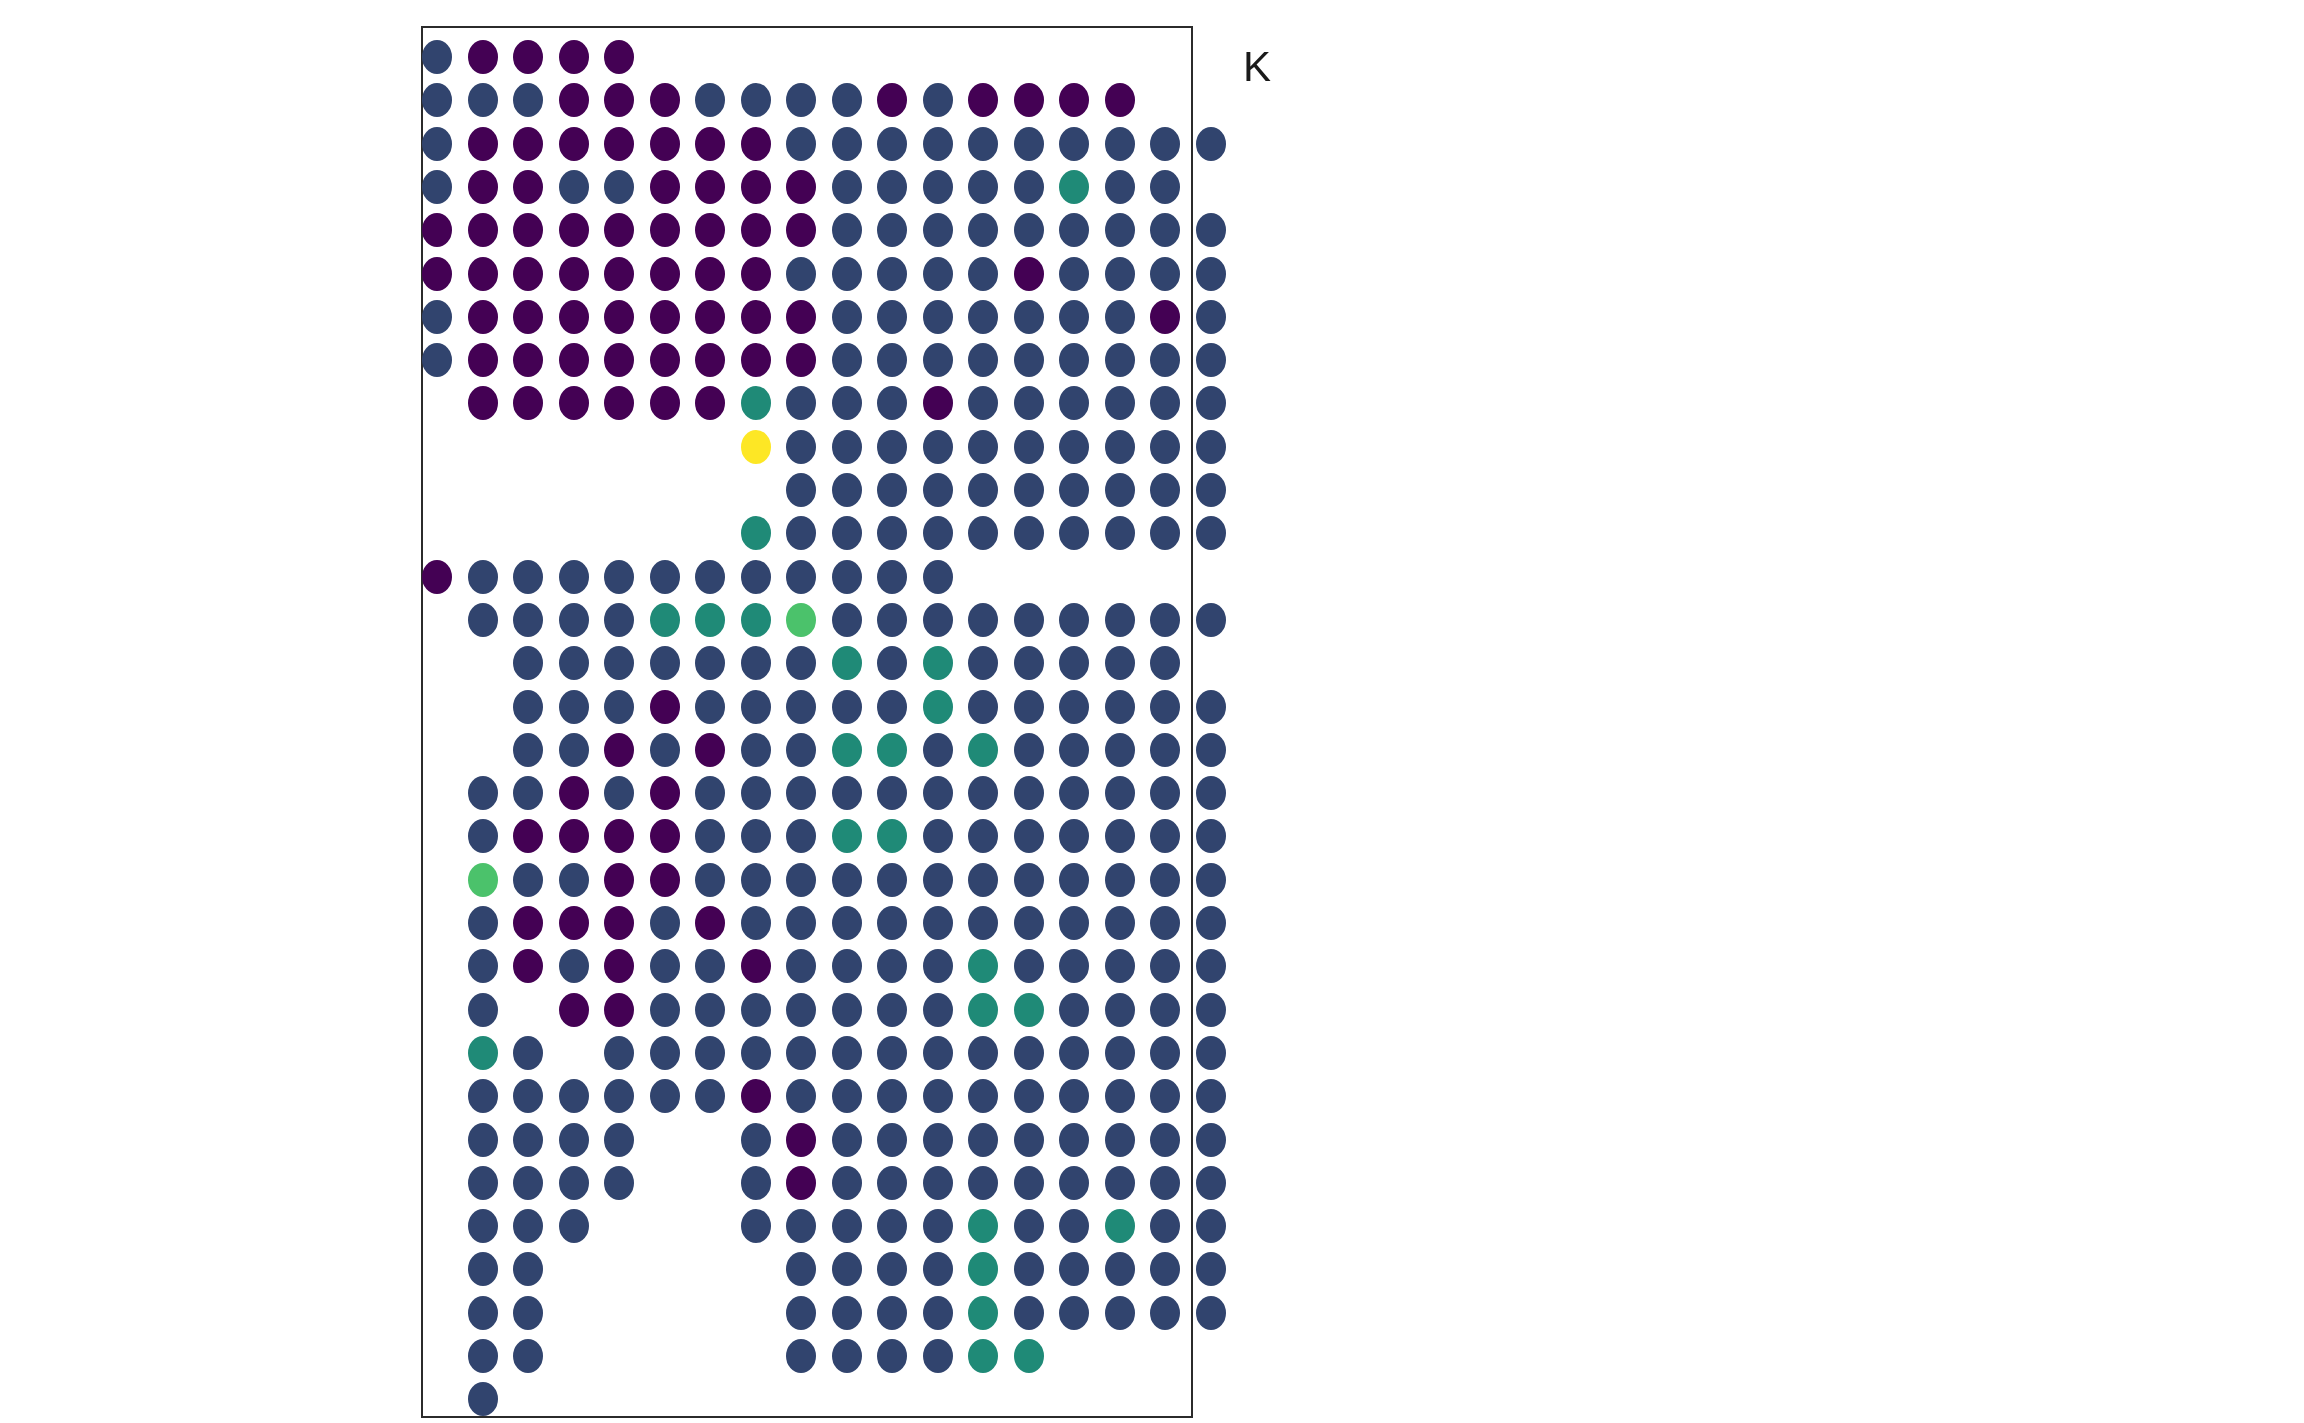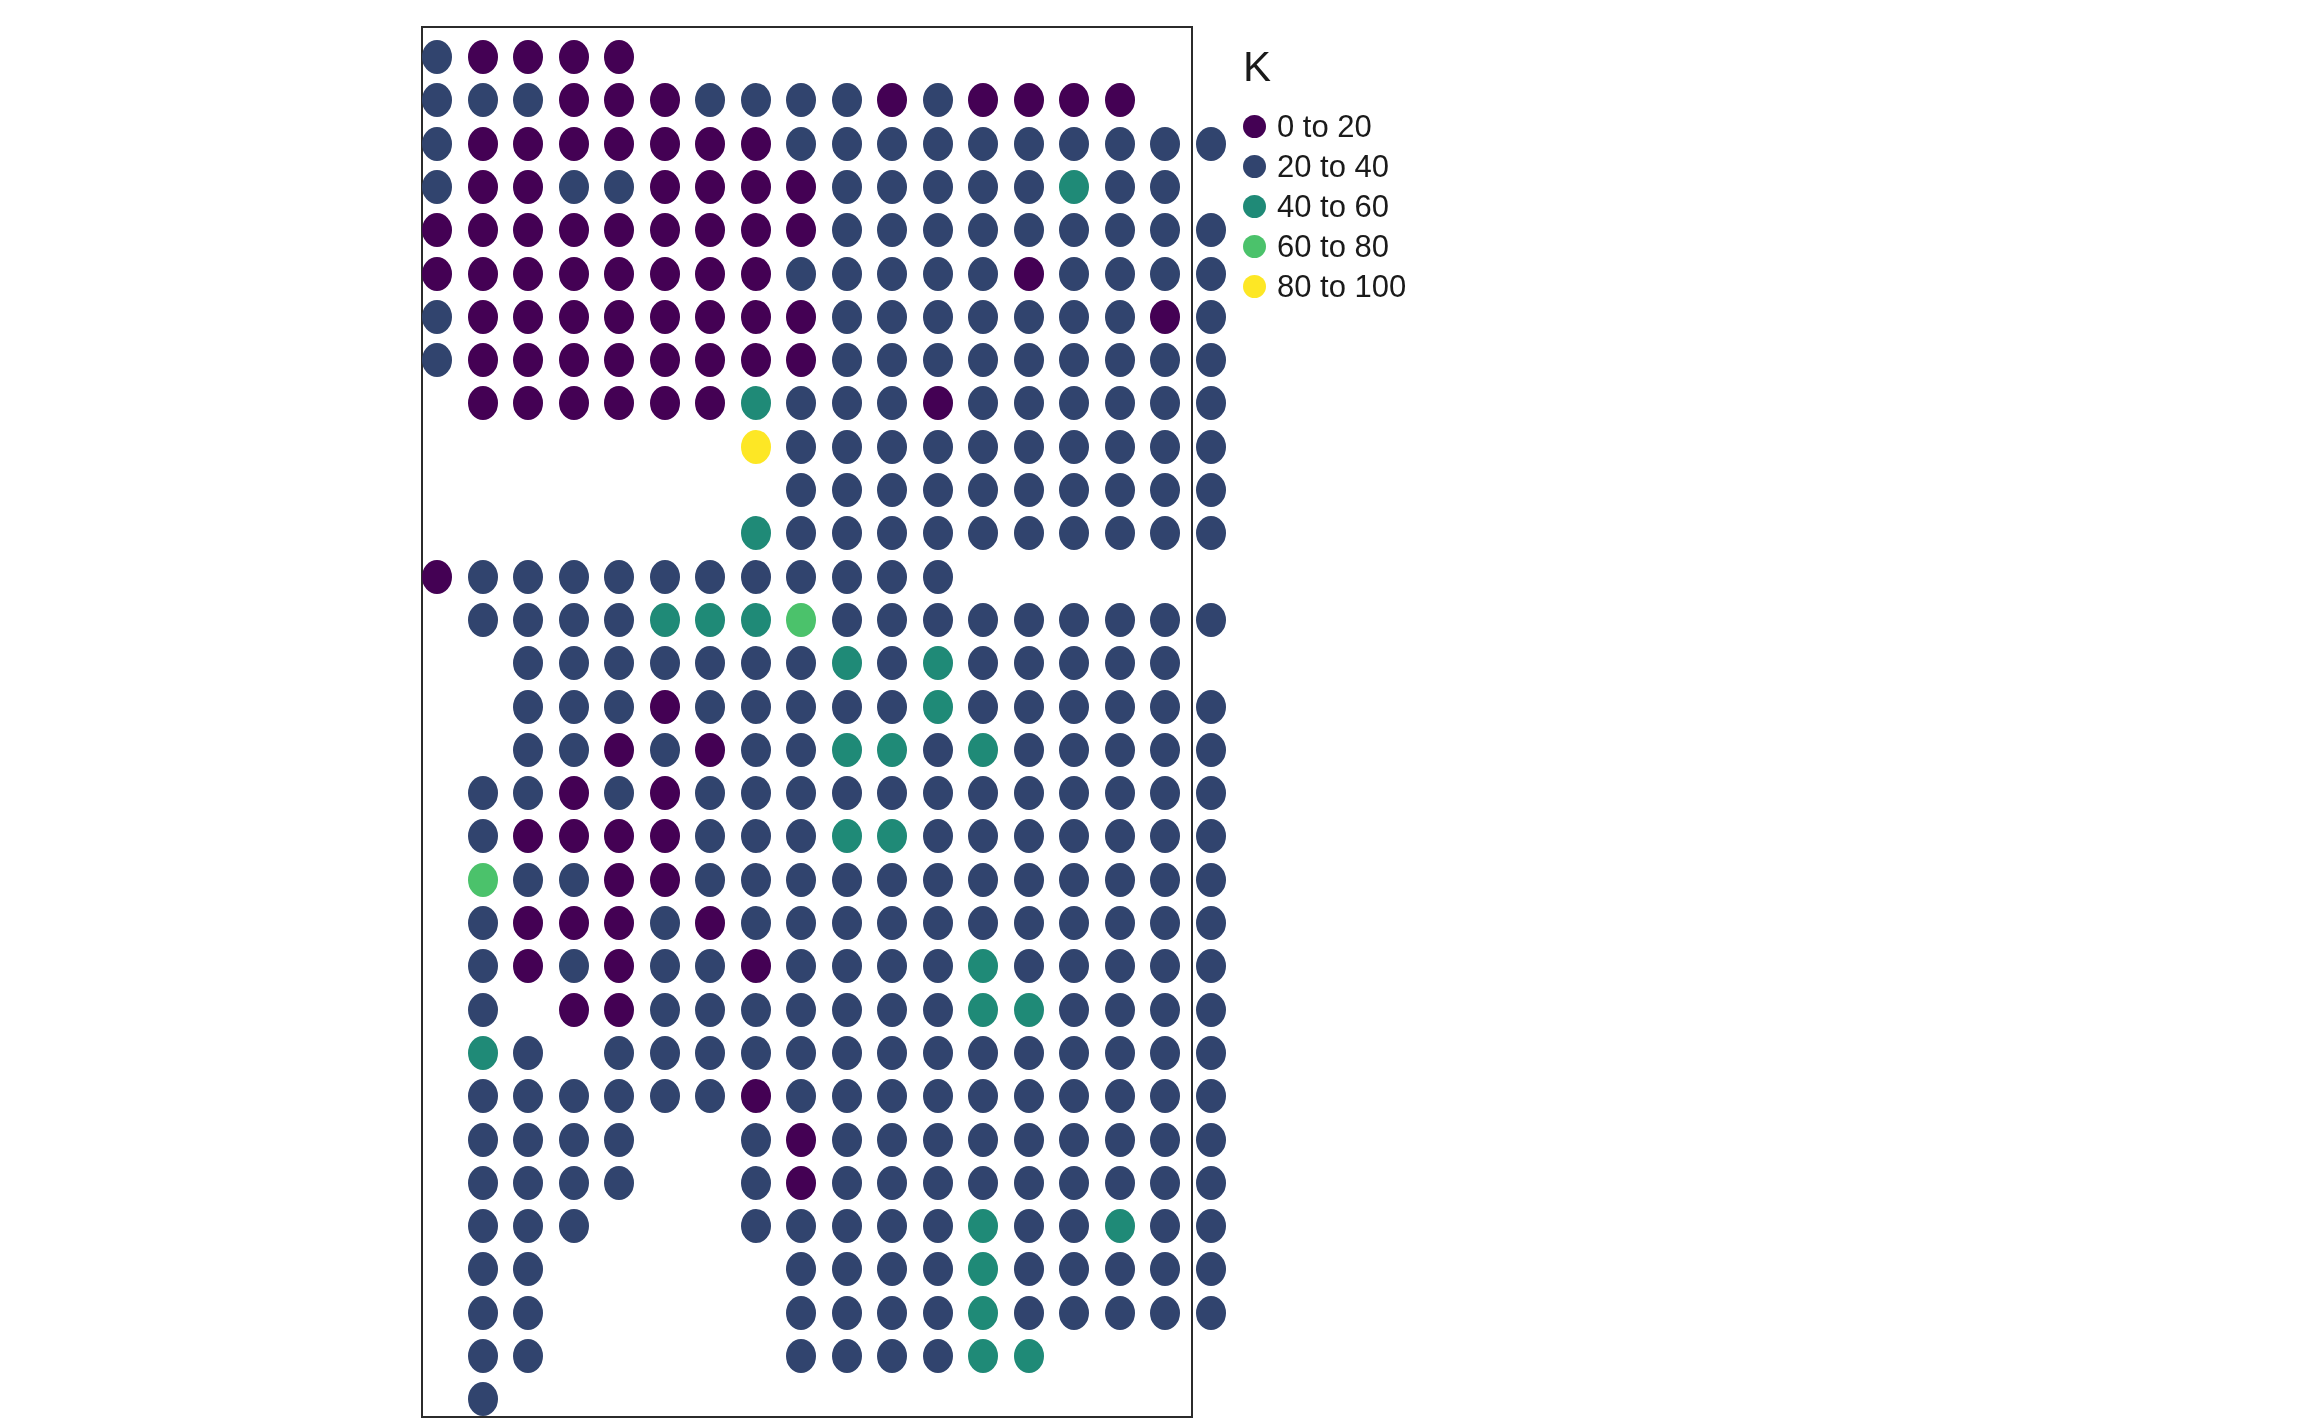--- a/index.html
+++ b/index.html
@@ -556,37 +556,15 @@
         <div class="dot" style="left: 469px; top: 1328px; background: rgb(49, 68, 110);"></div>
         <div class="dot" style="left: 514.5px; top: 1328px; background: rgb(49, 68, 110);"></div>
         <div class="dot" style="left: 560px; top: 1328px; background: rgb(31, 138, 119);"></div>
         <div class="dot" style="left: 605.5px; top: 1328px; background: rgb(31, 138, 119);"></div>
         <div class="dot" style="left: 59.5px; top: 1371.3px; background: rgb(49, 68, 110);"></div>
       </div>
   </div>
 
   <div id="legend">
     <div id="legend-title">K</div>
-    <div id="legend-items">
-        <div class="legend-item">
-          <span class="legend-swatch" style="background: rgb(68, 1, 84);"></span>
-          <span class="legend-label">0 to 20</span>
-        </div>
-        <div class="legend-item">
-          <span class="legend-swatch" style="background: rgb(49, 68, 110);"></span>
-          <span class="legend-label">20 to 40</span>
-        </div>
-        <div class="legend-item">
-          <span class="legend-swatch" style="background: rgb(31, 138, 119);"></span>
-          <span class="legend-label">40 to 60</span>
-        </div>
-        <div class="legend-item">
-          <span class="legend-swatch" style="background: rgb(75, 194, 107);"></span>
-          <span class="legend-label">60 to 80</span>
-        </div>
-        <div class="legend-item">
-          <span class="legend-swatch" style="background: rgb(253, 231, 37);"></span>
-          <span class="legend-label">80 to 100</span>
-        </div>
-      </div>
   </div>
 
 </div>
 
 </body></html>

